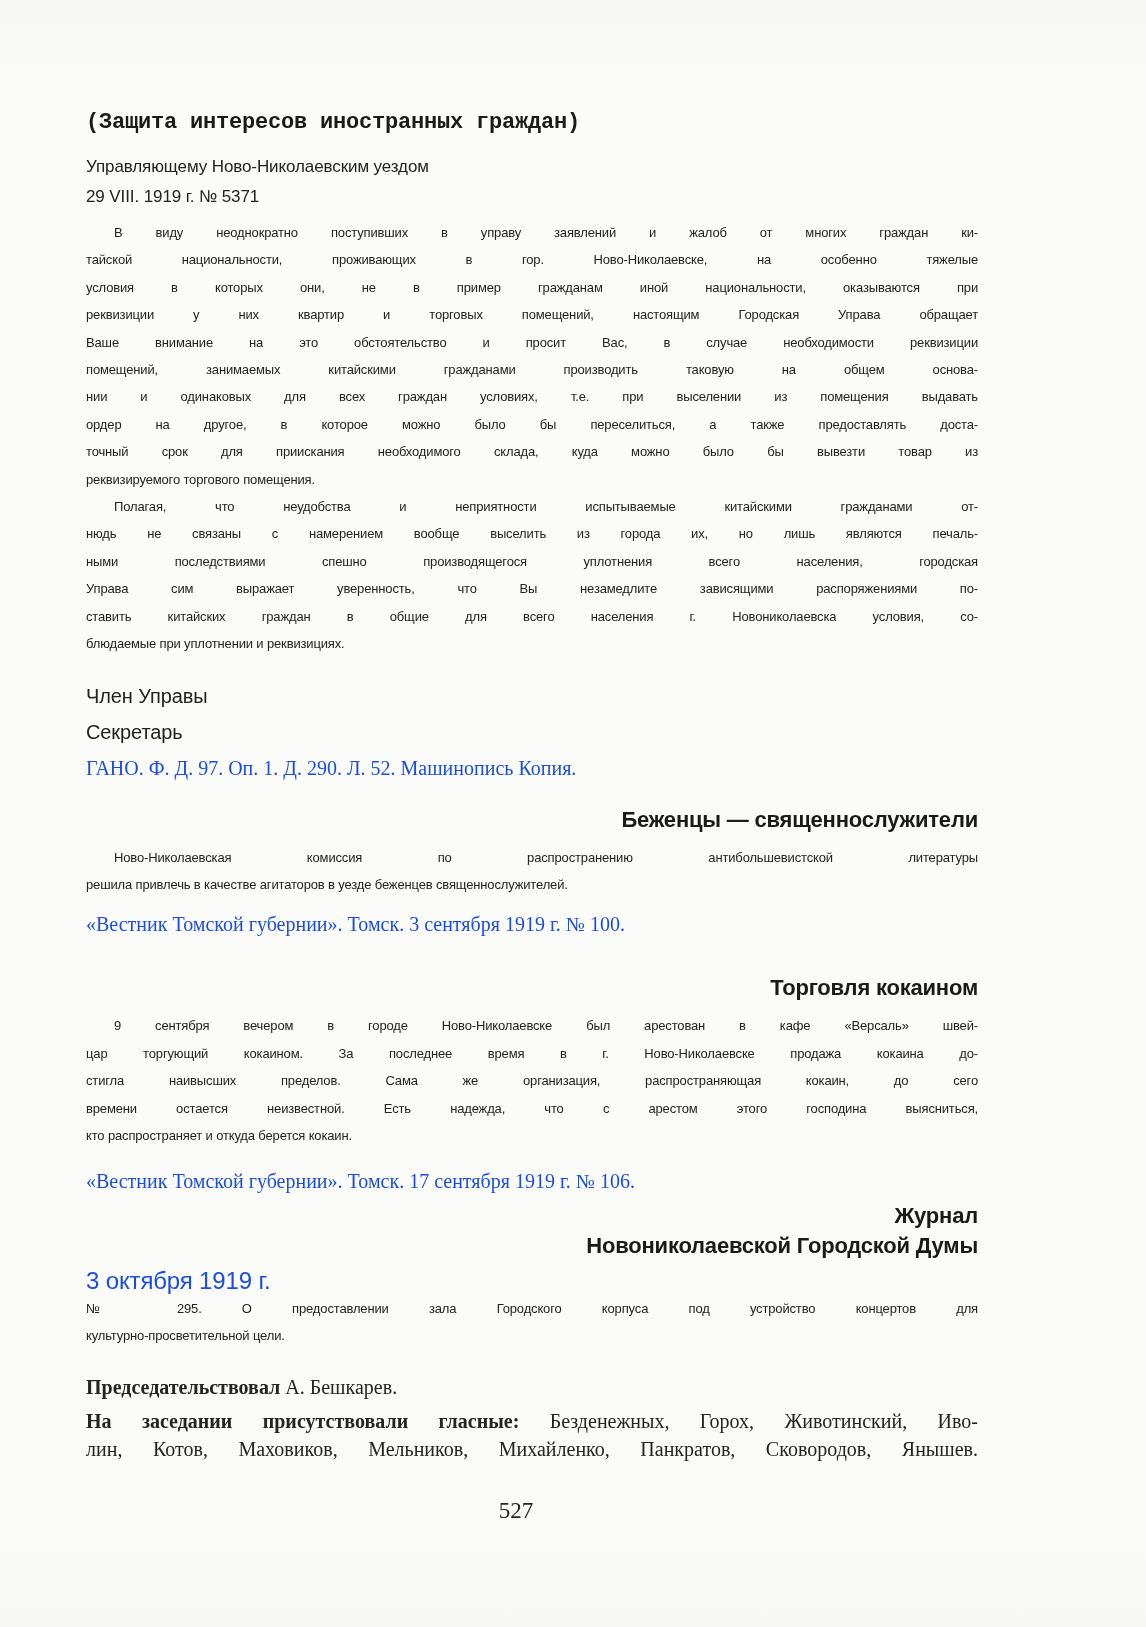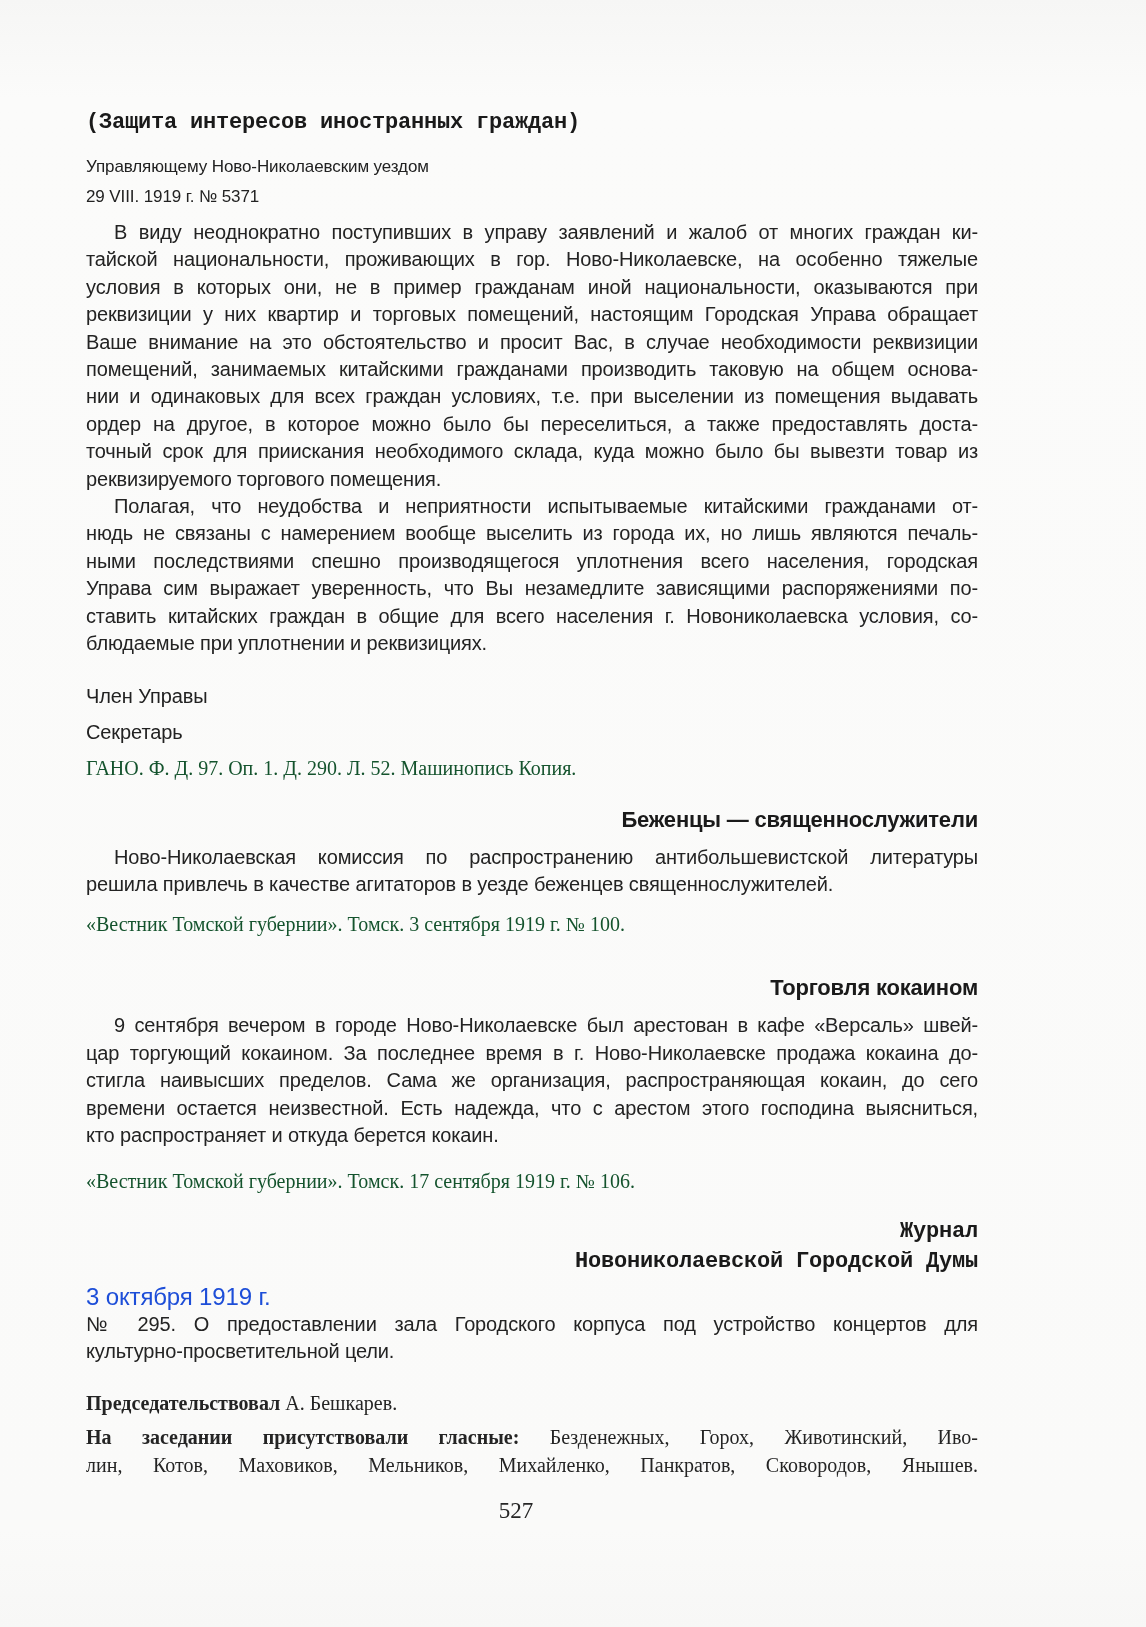--- a/index.html
+++ b/index.html
@@ -13,43 +13,43 @@
   }
   .content { position:absolute; left:86px; top:110px; width:892px; }
 
   .doc-title {
     font-size:22px; font-weight:bold; color:#1a1a1a;
     letter-spacing:-0.2px; margin:0 0 16px 0; line-height:26px;font-family:Liberation Mono, monospace;
   }
   .addr { font-size:17px; line-height:29.5px; margin:0 0 8px 0; letter-spacing:-0.1px; }
   .addr .line { text-align:left; }
 
-  .para { font-size:20px; line-height:27.4px; letter-spacing:-0.15px; color:#232323; }
+  .para { font-size:13px; line-height:27.4px; letter-spacing:-0.15px; color:#232323; }
   .para .line { text-align:justify; text-align-last:justify; }
   .para .line.last { text-align-last:left; }
   .para.indent .line:first-child { text-indent:28px; }
 
   .sig { font-size:20px; line-height:28px; letter-spacing:-0.1px; }
   .sig.first { margin-top:24px; }
   .sig.second { margin-top:8px; }
 
   .source {
     font-family:"Liberation Serif", serif;
-    font-size:20px; line-height:28px; margin-top:8px; color:#14532d;
+    font-size:20px; line-height:28px; margin-top:8px; color:#1d4ed8;
   }
   .source.gap-lg { margin-top:18px; }
   .source.gap-md { margin-top:12px; }
 
   .section-title {
     font-size:22px; font-weight:bold; color:#1a1a1a; text-align:right;
     letter-spacing:-0.2px; line-height:28px; margin:0;
   }
   .section-title.t2 { margin-top:24px; margin-bottom:10px; }
   .section-title.t3 { margin-top:36px; margin-bottom:10px; }
-  .section-title.t4 { margin-top:22px; margin-bottom:6px; line-height:30px;font-family:Liberation Mono, monospace; }
+  .section-title.t4 { margin-top:6px; margin-bottom:6px; line-height:30px; }
 
   .plain { font-size:24px; line-height:27.4px; letter-spacing:-0.15px; color:#1d4ed8; }
 
   .serif-para {
     font-family:"Liberation Serif", serif;
     font-size:20px; line-height:27.5px; color:#242424;
   }
   .serif-para .line { text-align:justify; text-align-last:justify; }
   .chairman { margin-top:24px; }
   .attendees { margin-top:7px; }

